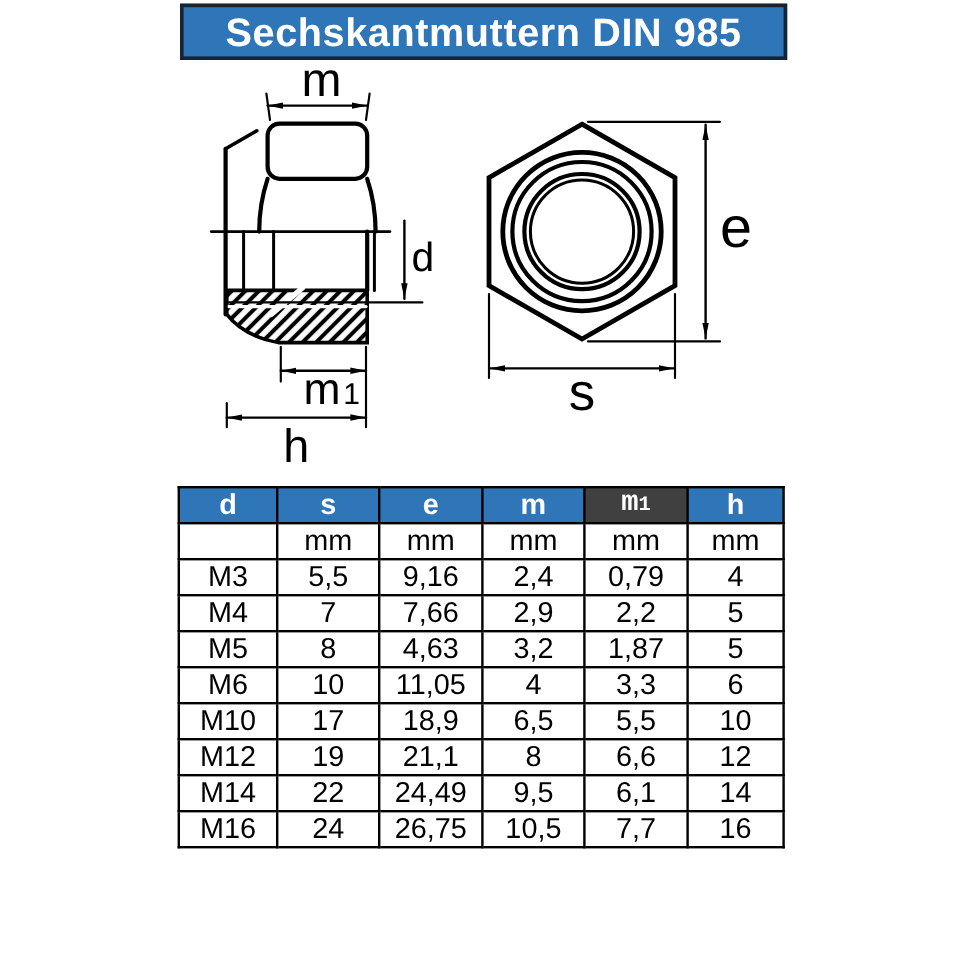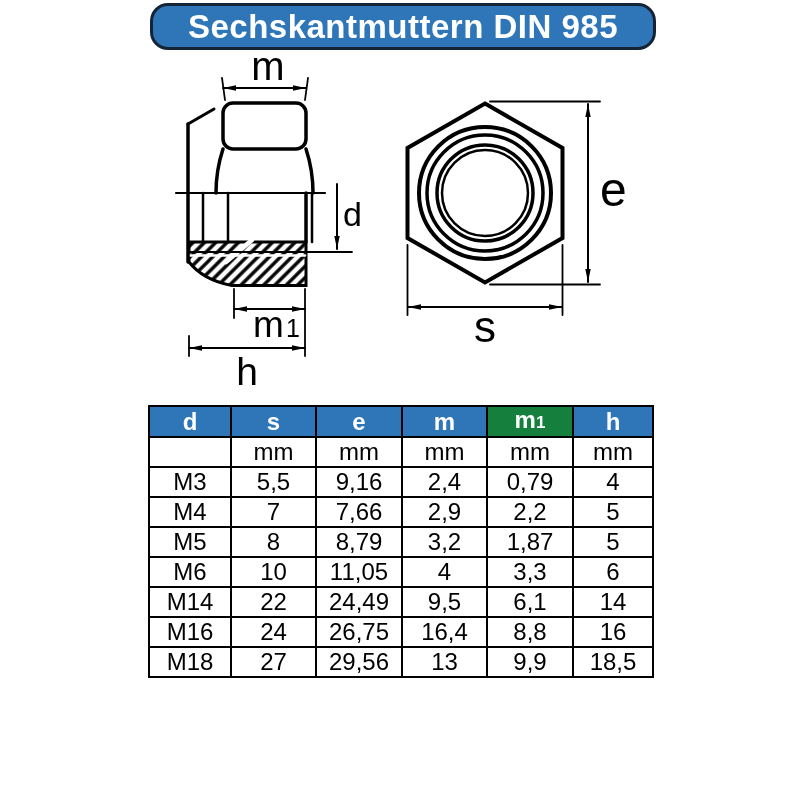--- a/index.html
+++ b/index.html
@@ -23,21 +23,21 @@
     text-align:center;vertical-align:middle;
     font-size:24px;line-height:26px;color:#000;font-weight:normal;
   }
   table.dim thead th{color:#fff;font-weight:bold;}
   .subscript{font-size:17px;font-weight:bold;}
   .dimtext{font-family:"Liberation Sans",sans-serif;fill:#000;}
 </style>
 </head>
 <body>
 
-<div class="banner" style="background: rgb(46, 118, 184); border-color: rgb(21, 36, 53); color: rgb(255, 255, 255); border-radius: 18px;">
+<div class="banner" style="background: rgb(46, 118, 184); border-color: rgb(21, 36, 53); color: rgb(255, 255, 255);">
   <span>Sechskantmuttern DIN 985</span>
 </div>
 
 <svg class="drawing" width="800" height="400" viewBox="0 0 800 400">
   <defs>
     <marker id="arw" viewBox="0 0 13 8" refX="13" refY="4" markerWidth="13" markerHeight="8" markerUnits="userSpaceOnUse" orient="auto-start-reverse">
       <path d="M13,4 L0,1.3 L0,6.7 Z" fill="#000"></path>
     </marker>
     <pattern id="hatch" patternUnits="userSpaceOnUse" width="8" height="8" patternTransform="rotate(-45)">
       <rect width="8" height="8" fill="#fff"></rect>
@@ -128,21 +128,21 @@
     <col style="width:85px">
       <col style="width:86px">
       <col style="width:80px">
   </colgroup>
   <thead>
     <tr id="cols-row">
         <th style="background: rgb(46, 118, 184);">d</th>
         <th style="background: rgb(46, 118, 184);">s</th>
         <th style="background: rgb(46, 118, 184);">e</th>
         <th style="background: rgb(46, 118, 184);">m</th>
-        <th style="background: #15803d;">m<span class="subscript">1</span></th>
+        <th style="background: #404040; font-family: Liberation Mono, monospace;">m<span class="subscript">1</span></th>
         <th style="background: rgb(46, 118, 184);">h</th>
       </tr>
   </thead>
   <tbody>
     <tr id="units-row">
         <td></td>
         <td>mm</td>
         <td>mm</td>
         <td>mm</td>
         <td>mm</td>
@@ -162,51 +162,59 @@
         <td>M4</td>
         <td>7</td>
         <td>7,66</td>
         <td>2,9</td>
         <td>2,2</td>
         <td>5</td>
       </tr>
       <tr>
         <td>M5</td>
         <td>8</td>
-        <td>8,79</td>
+        <td>4,63</td>
         <td>3,2</td>
         <td>1,87</td>
         <td>5</td>
       </tr>
       <tr>
         <td>M6</td>
         <td>10</td>
         <td>11,05</td>
         <td>4</td>
         <td>3,3</td>
         <td>6</td>
       </tr>
       <tr>
+        <td>M10</td>
+        <td>17</td>
+        <td>18,9</td>
+        <td>6,5</td>
+        <td>5,5</td>
+        <td>10</td>
+      </tr>
+      <tr>
+        <td>M12</td>
+        <td>19</td>
+        <td>21,1</td>
+        <td>8</td>
+        <td>6,6</td>
+        <td>12</td>
+      </tr>
+      <tr>
         <td>M14</td>
         <td>22</td>
         <td>24,49</td>
         <td>9,5</td>
         <td>6,1</td>
         <td>14</td>
       </tr>
       <tr>
         <td>M16</td>
         <td>24</td>
         <td>26,75</td>
-        <td>16,4</td>
-        <td>8,8</td>
+        <td>10,5</td>
+        <td>7,7</td>
         <td>16</td>
-      </tr>
-      <tr>
-        <td>M18</td>
-        <td>27</td>
-        <td>29,56</td>
-        <td>13</td>
-        <td>9,9</td>
-        <td>18,5</td>
       </tr>
     </tbody>
 </table>
 
 </body></html>

